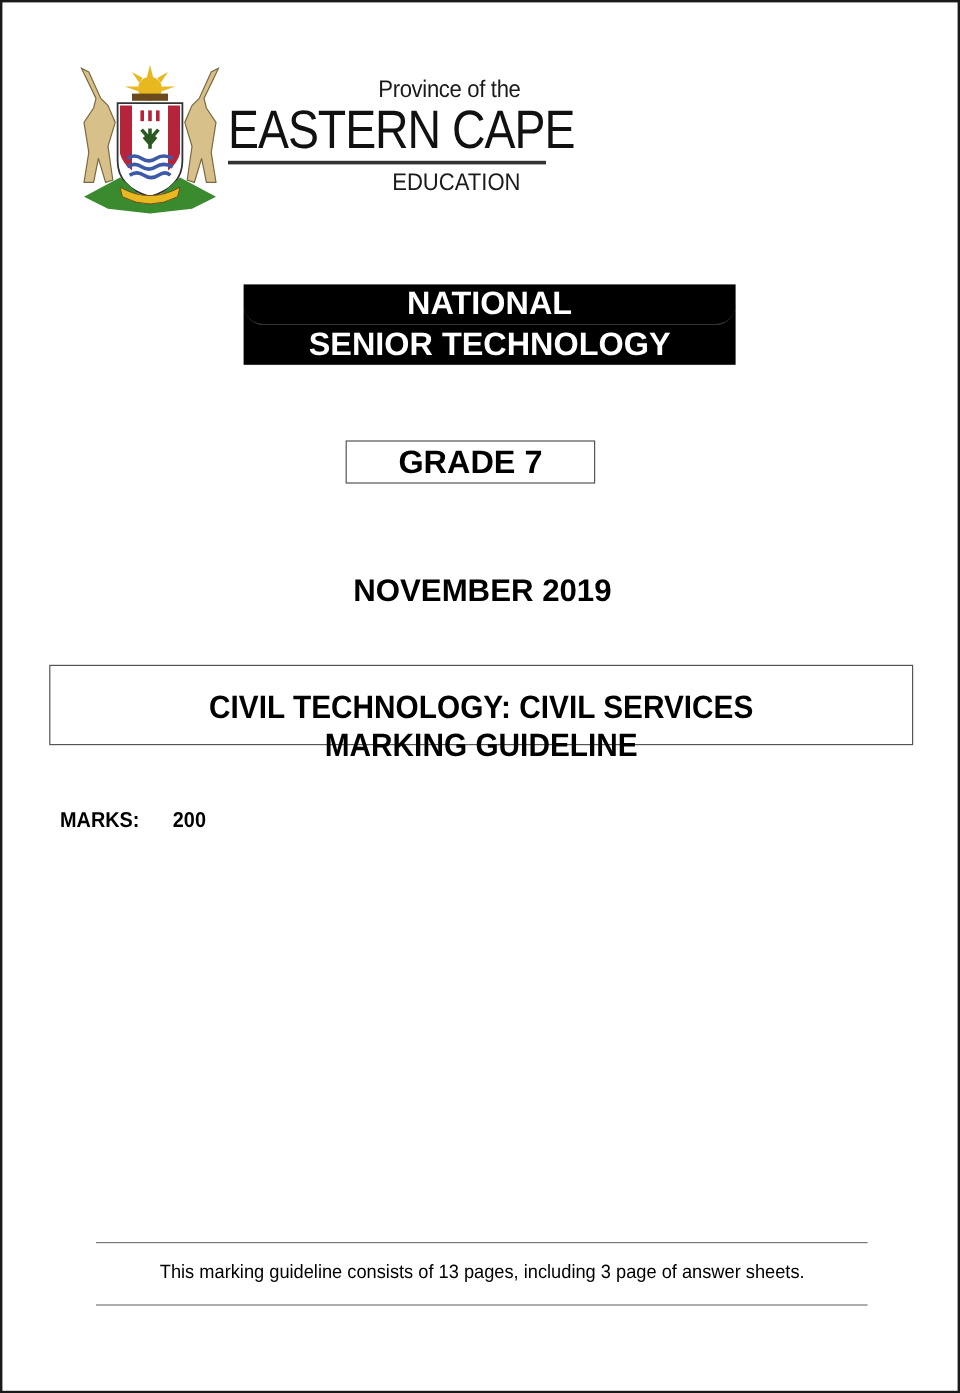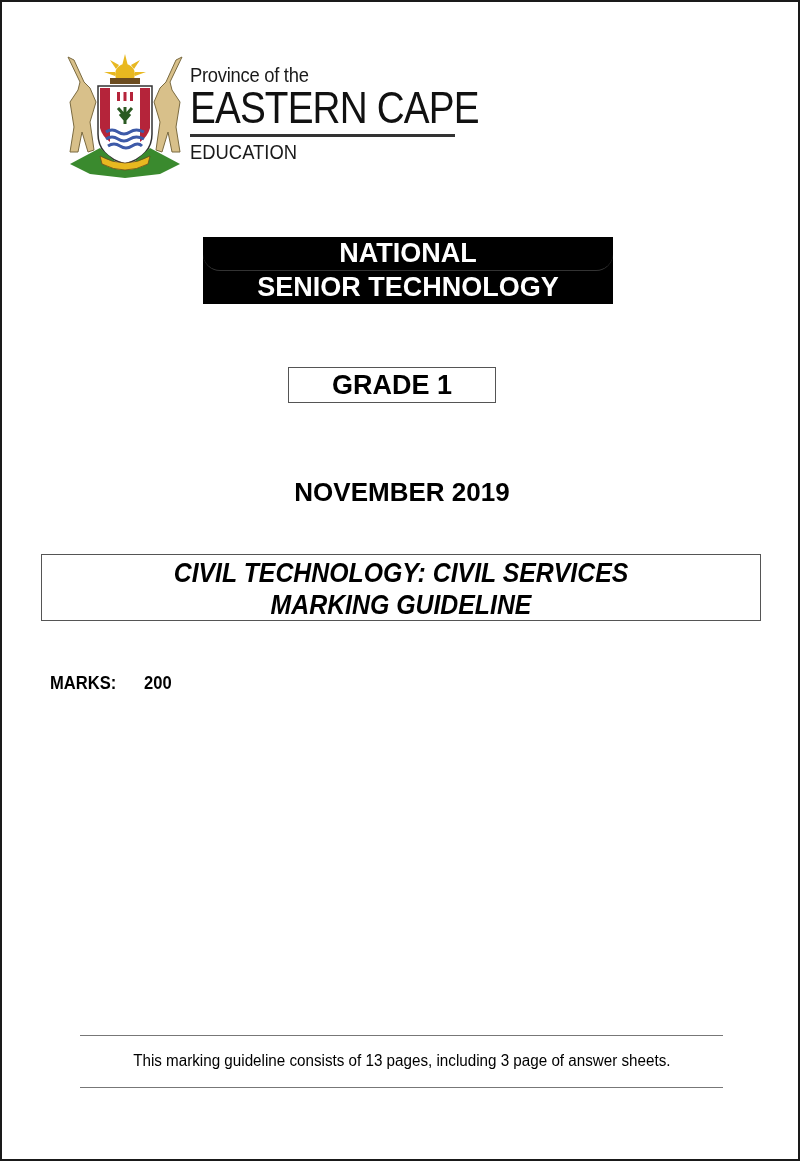--- a/index.html
+++ b/index.html
@@ -2,36 +2,36 @@
 <html><head>
   <meta charset="utf-8">
   <style>
     html, body { margin: 0; padding: 0; background: #ffffff; }
     body { width: 800px; height: 1161px; position: relative; overflow: hidden; font-family: "Liberation Sans", sans-serif; color: #000; }
     .page { position: absolute; left: 0; top: 0; width: 796px; height: 1157px; border: 2px solid #1a1a1a; background: #fff; }
 
     
     .logo { position: absolute; left: 58px; top: 50px; width: 400px; height: 130px; }
     .crest { position: absolute; left: 0; top: 0; width: 130px; height: 130px; }
-    .logo-text { position: absolute; left: 130px; top: 12px; width: 265px; }
+    .logo-text { position: absolute; left: 130px; top: 12px; width: 265px; text-align: right; }
     .logo-province { font-size: 20px; line-height: 22px; letter-spacing: -0.3px; color: #1a1a1a; transform: scaleX(0.92); transform-origin: left; white-space: nowrap; }
     .logo-ec { font-size: 45px; line-height: 44px; color: #111; letter-spacing: -1px; transform: scaleX(0.86); transform-origin: left; white-space: nowrap; margin-top: 0px; }
     .logo-rule { height: 3px; background: #333; margin-top: 4px; width: 265px; }
     .logo-edu { font-size: 20px; line-height: 22px; margin-top: 4px; color: #1a1a1a; transform: scaleX(0.92); transform-origin: left; white-space: nowrap; }
 
     
     .nsc { position: absolute; left: 201px; top: 235px; width: 410px; height: 67px; background: #000; color: #fff; text-align: center; font-weight: bold; font-size: 27px; line-height: 32px; }
     .nsc .line1 { height: 33px; border-bottom: 1px solid #333; border-radius: 17px; }
     .nsc .line2 { height: 33px; }
 
     .grade { position: absolute; left: 286px; top: 365px; width: 206px; height: 34px; border: 1px solid #555; text-align: center; font-weight: bold; font-size: 27px; line-height: 34px; }
 
     .date { position: absolute; left: 0; width: 800px; top: 475px; text-align: center; font-weight: bold; font-size: 26px; line-height: 30px; }
 
-    .subject { position: absolute; left: 39px; top: 552px; width: 720px; height: 67px; border: 1px solid #555; text-align: center; font-weight: bold; font-size: 27px; line-height: 32px; padding-top: 2px; box-sizing: border-box; transform-origin: center; font-style: italic; }
+    .subject { position: absolute; left: 39px; top: 552px; width: 720px; height: 67px; border: 1px solid #555; text-align: center; font-weight: bold; font-size: 27px; line-height: 32px; padding-top: 18px; box-sizing: border-box; transform-origin: center; }
     .subject span { display: block; transform: scaleX(0.92); }
 
     .marks { position: absolute; left: 48px; top: 672px; font-weight: bold; font-size: 18px; line-height: 18px; }
     .marks .lbl { display: inline-block; width: 94px; transform: scaleX(0.92); transform-origin: left; }
     .marks .val { display: inline-block; transform: scaleX(0.92); transform-origin: left; }
 
     .footer-rule { position: absolute; left: 78px; width: 643px; height: 1px; background: #777; }
     .footer-text { position: absolute; left: 0; width: 800px; top: 1049px; text-align: center; font-size: 16px; line-height: 20px; }
     .footer-text span { display: inline-block; transform: scaleX(0.95); }
   </style>
@@ -80,21 +80,21 @@
       <div class="logo-rule"></div>
       <div class="logo-edu">EDUCATION</div>
     </div>
   </div>
 
   <div class="nsc">
     <div class="line1">NATIONAL</div>
     <div class="line2">SENIOR TECHNOLOGY</div>
   </div>
 
-  <div class="grade">GRADE 1</div>
+  <div class="grade">GRADE 7</div>
 
   <div class="date">NOVEMBER 2019</div>
 
   <div class="subject">
     <span>CIVIL TECHNOLOGY:  CIVIL SERVICES</span>
     <span>MARKING GUIDELINE</span>
   </div>
 
   <div class="marks">
     <span class="lbl">MARKS:</span><span class="val">200</span>

